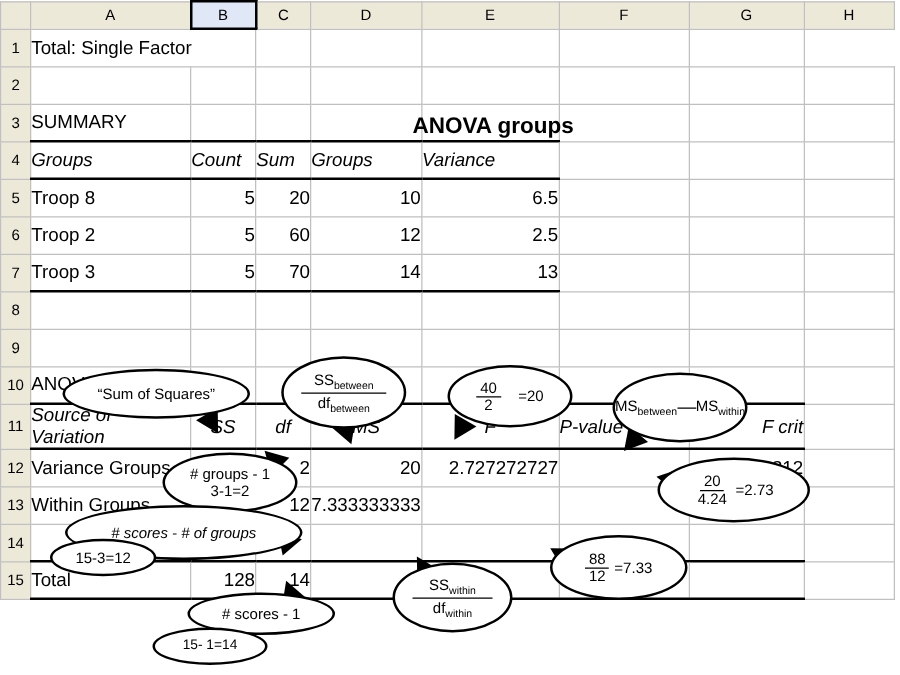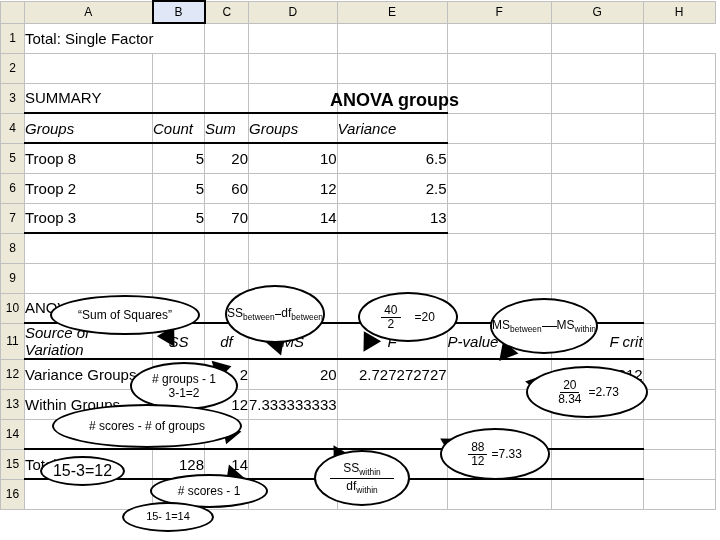--- a/index.html
+++ b/index.html
@@ -248,40 +248,29 @@
         <th class="rowhdr">15</th>
     <td class="txt thick-bot">Total</td>
     <td class="num thick-bot">128</td>
     <td class="num thick-bot">14</td>
     <td class="thick-bot"></td>
         <td class="thick-bot"></td>
         <td class="thick-bot"></td>
         <td class="thick-bot"></td>
         <td></td>
       </tr>
-  <tr class="cell">
-        <th class="rowhdr">16</th>
-    <td></td>
-        <td></td>
-        <td></td>
-        <td></td>
-        <td></td>
-        <td></td>
-        <td></td>
-        <td></td>
-      </tr>
 </tbody>
   </table>
 
 <div style="position:absolute;left:330px;top:90px;font-weight:bold;font-size:18px;z-index:20;">ANOVA groups</div>
 
 <div class="bubble" style="left:50px;top:295px;width:150px;height:40px;">“Sum of Squares”</div>
 <div class="tail tail-outer" style="left:160px;top:330px;transform:rotate(-30deg)"></div>
 
-<div class="bubble" style="left:225px;top:285px;width:100px;height:58px;flex-direction:row;">
+<div class="bubble" style="left:225px;top:285px;width:100px;height:58px;flex-direction:column;">
   <div><span>SS</span><sub>between</sub></div>
   <div style="border-top:1px solid #000;width:70%"></div>
   <div><span>df</span><sub>between</sub></div>
 </div>
 <div class="tail tail-outer" style="left:268px;top:338px;transform:rotate(-20deg)"></div>
 
 <div class="bubble" style="left:130px;top:362px;width:108px;height:48px;flex-direction:column;">
   <div># groups - 1</div>
   <div>3-1=2</div>
 </div>
@@ -294,29 +283,29 @@
 <div class="tail tail-outer" style="left:358px;top:335px;transform:rotate(30deg)"></div>
 
 <div class="bubble" style="left:490px;top:298px;width:108px;height:56px;flex-direction:row;">
   <div><span>MS</span><sub>between</sub></div>
   <div style="border-top:1px solid #000;width:70%"></div>
   <div><span>MS</span><sub>within</sub></div>
 </div>
 <div class="tail tail-outer" style="left:495px;top:345px;transform:rotate(40deg)"></div>
 
 <div class="bubble" style="left:526px;top:366px;width:122px;height:52px;">
-  <span class="frac"><span class="nu">20</span><br><span class="de">8.34</span></span>
+  <span class="frac"><span class="nu">20</span><br><span class="de">4.24</span></span>
   <span style="margin-left:4px">=2.73</span>
 </div>
 <div class="tail tail-outer" style="left:524px;top:374px;transform:rotate(100deg)"></div>
 
-<div class="bubble" style="left:52px;top:404px;width:190px;height:44px;flex-direction:column;">
+<div class="bubble" style="left:52px;top:404px;width:190px;height:44px;flex-direction:column;font-style:italic;">
   <div># scores -  # of groups</div>
 </div>
-<div class="bubble" style="left:40px;top:456px;width:85px;height:30px;font-size:16px;">15-3=12</div>
+<div class="bubble" style="left:40px;top:431px;width:85px;height:30px;font-size:12px;">15-3=12</div>
 <div class="tail tail-outer" style="left:218px;top:422px;transform:rotate(140deg)"></div>
 
 <div class="bubble" style="left:150px;top:474px;width:118px;height:34px;"># scores - 1</div>
 <div class="bubble" style="left:122px;top:502px;width:92px;height:30px;font-size:11px;">15- 1=14</div>
 <div class="tail tail-outer" style="left:222px;top:464px;transform:rotate(160deg)"></div>
 
 <div class="bubble" style="left:314px;top:450px;width:96px;height:56px;flex-direction:column;">
   <div><span>SS</span><sub>within</sub></div>
   <div style="border-top:1px solid #000;width:70%"></div>
   <div><span>df</span><sub>within</sub></div>

